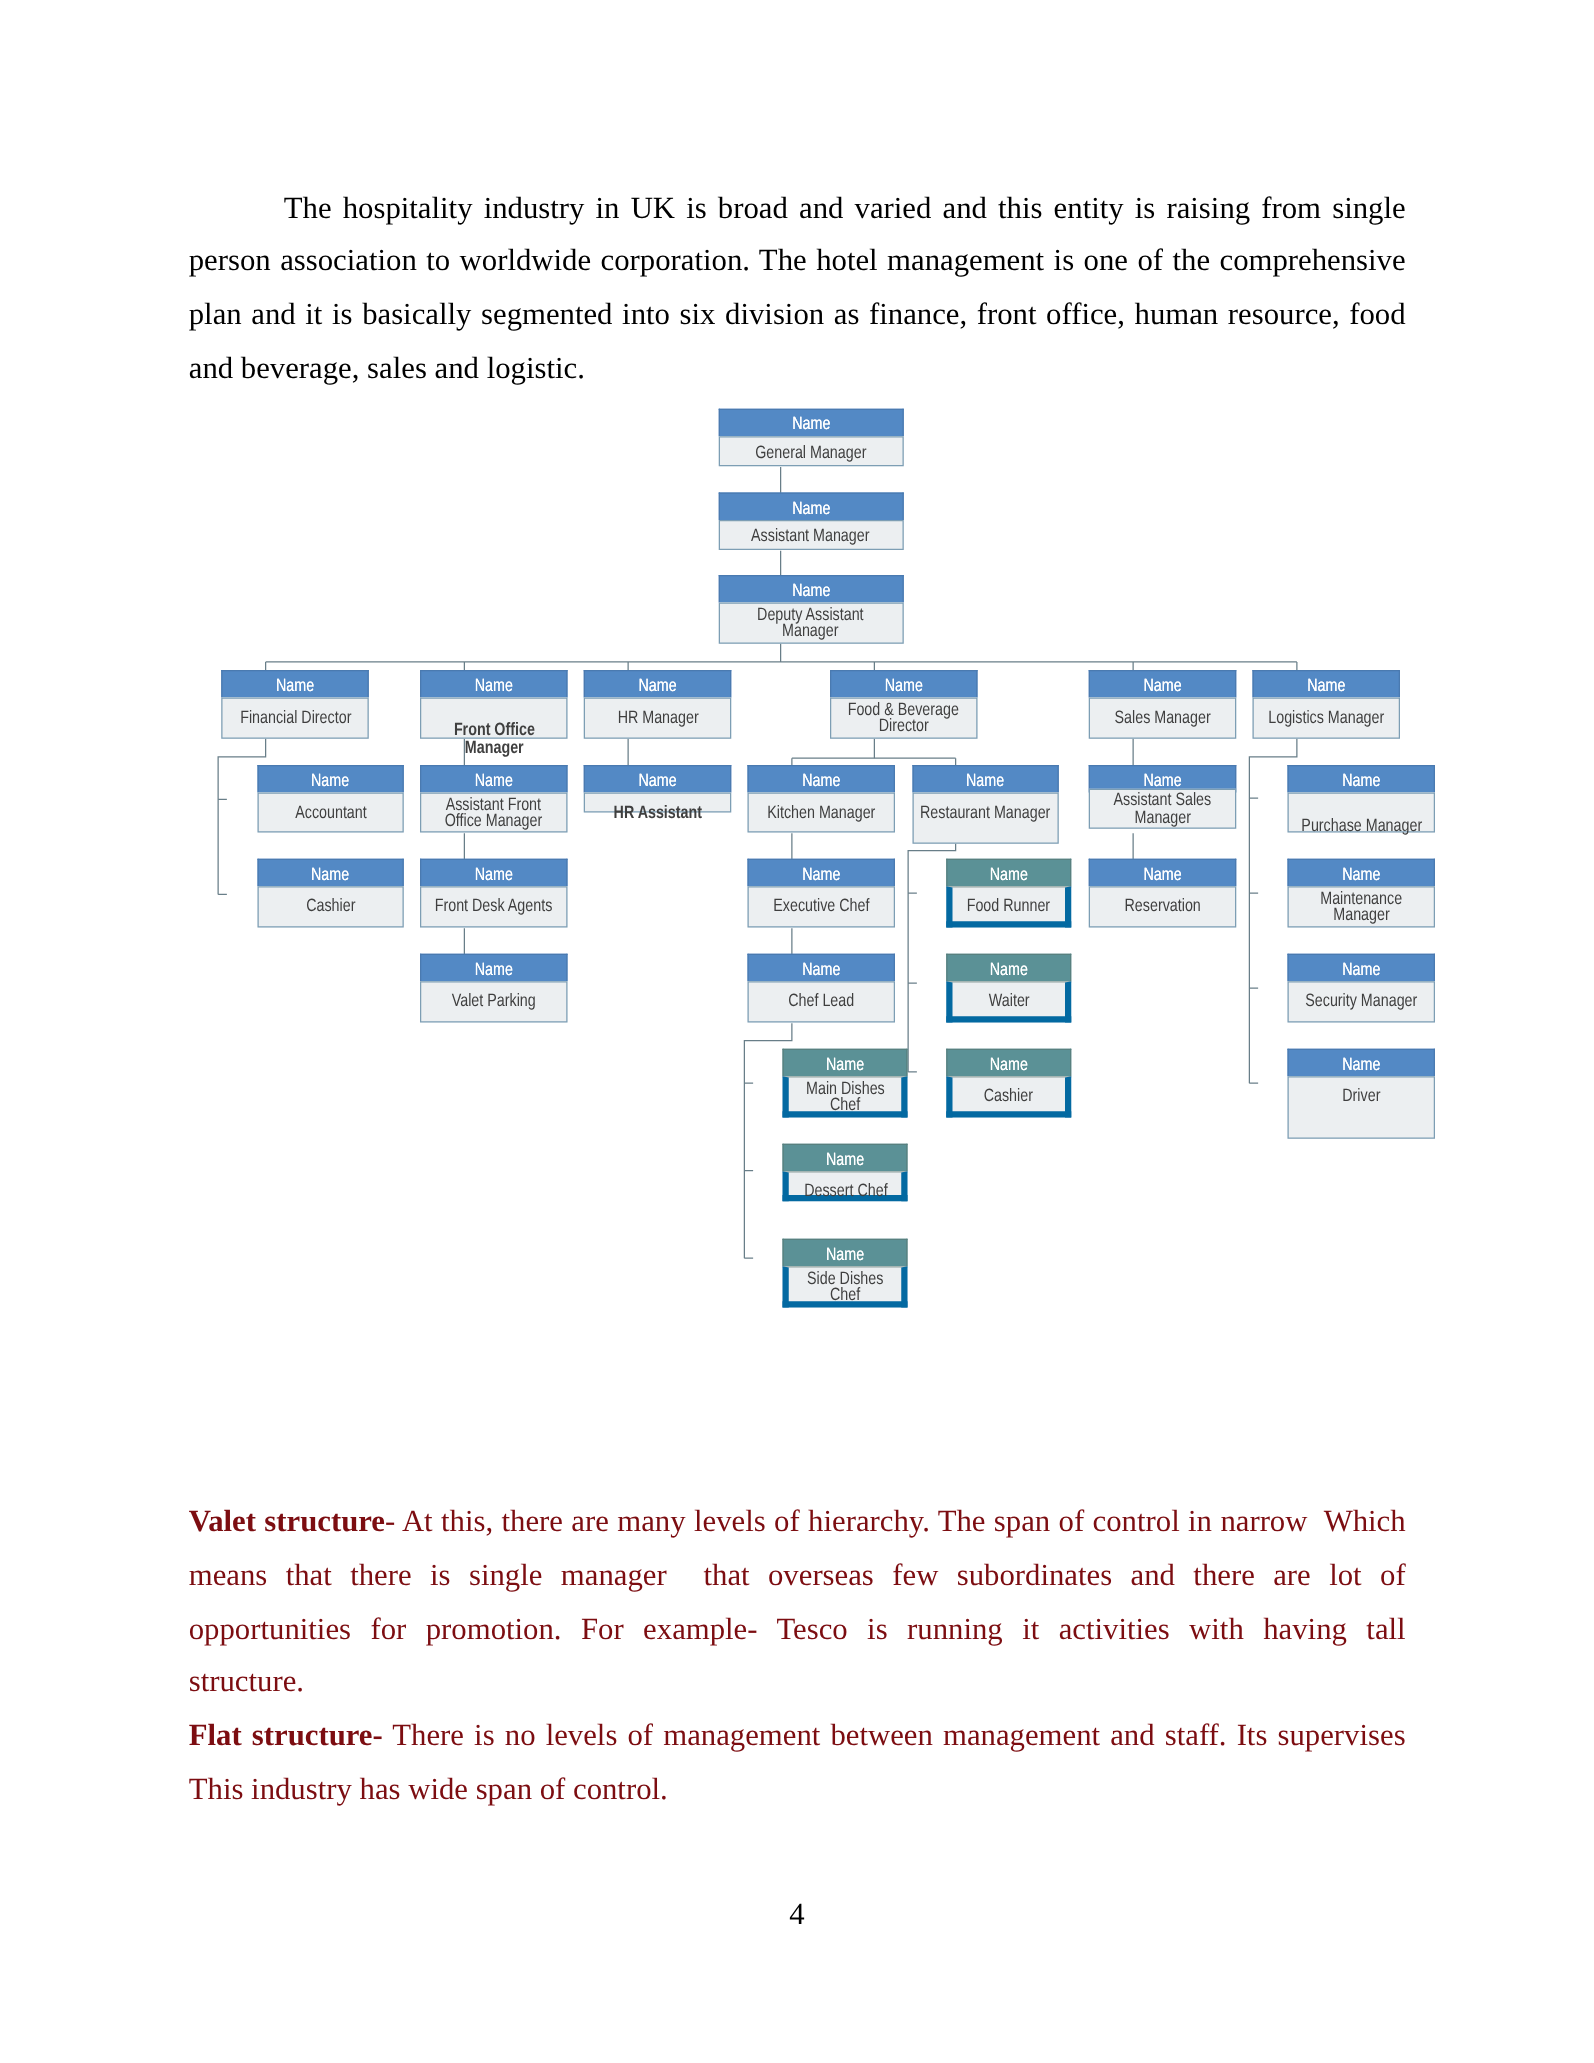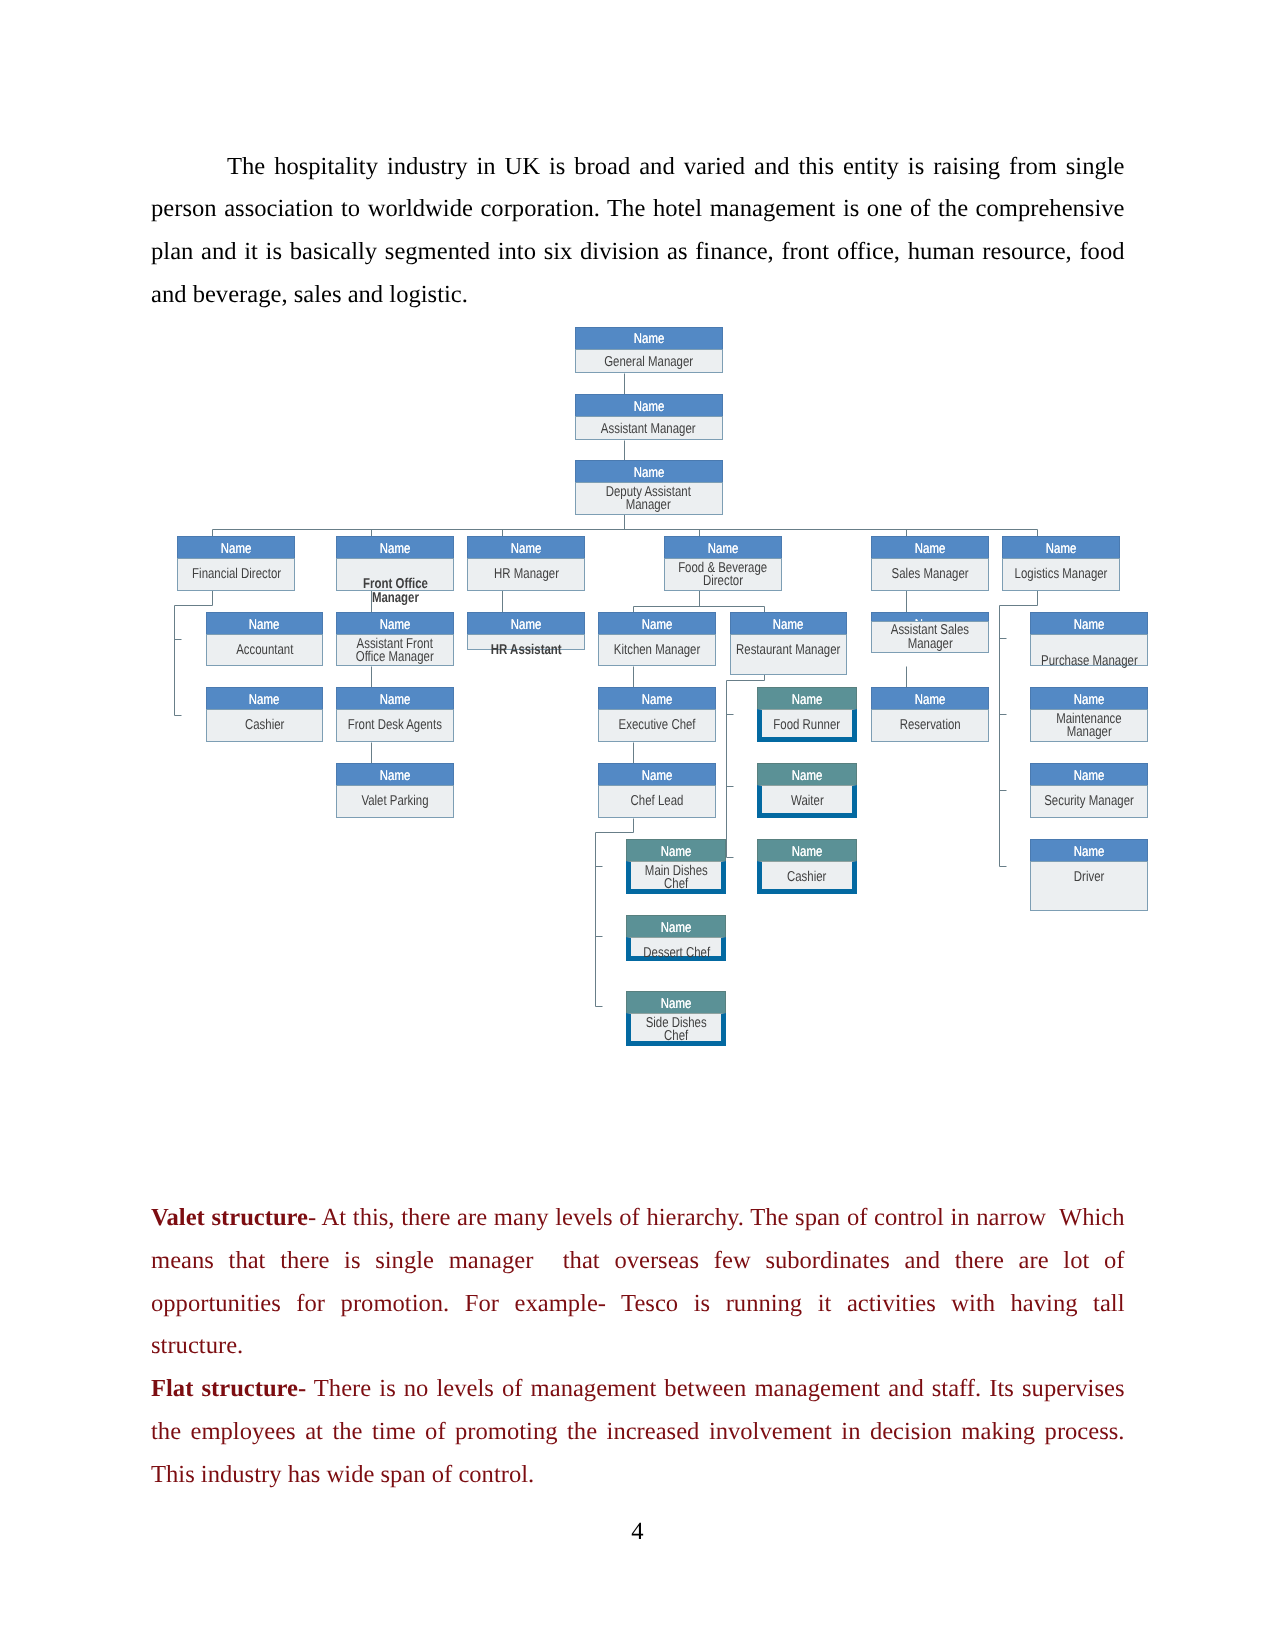--- a/index.html
+++ b/index.html
@@ -236,21 +236,21 @@
         <div class="nodebody" style="top: 22.2px; height: 41px; padding-top: 8.7px;">
           <span>
             <i>Restaurant Manager</i>
           </span>
         </div>
       </div>
       <div class="nodebox blue" style="left: 847.3px; top: 612px; width: 117.5px; height: 54.4px;">
         <div class="nodehdr" style="height: 22.2px; padding-top: 4.6px;">
           <span>Name</span>
         </div>
-        <div class="nodebody" style="top: 9px; height: 32.2px; padding-top: 2.4px;">
+        <div class="nodebody" style="top: 19px; height: 32.2px; padding-top: 2.4px;">
           <span>
             <i>Assistant Sales</i>
           </span>
           <span>
             <i>Manager</i>
           </span>
         </div>
       </div>
       <div class="nodebox blue" style="left: 1006.4px; top: 612px; width: 117.5px; height: 54.4px;">
         <div class="nodehdr" style="height: 22.2px; padding-top: 4.6px;">
@@ -424,18 +424,17 @@
     </div>
 
   <div class="note" id="note-tall" style="top:1197px;">
       <div class="noteline"><b>Valet structure</b><span>- At this, there are many levels of hierarchy. The span of control in narrow  Which</span></div>
       <div class="noteline"><span>means that there is single manager  that overseas few subordinates and there are lot of</span></div>
       <div class="noteline"><span>opportunities for promotion. For example- Tesco is running it activities with having tall</span></div>
       <div class="noteline last"><span>structure.</span></div>
     </div>
   <div class="note" id="note-flat" style="top:1368px;">
       <div class="noteline"><b>Flat structure-</b><span> There is no levels of management between management and staff. Its supervises</span></div>
-      <div class="noteline"><span>the employees at the time of promoting the increased involvement in decision making process.</span></div>
       <div class="noteline last"><span>This industry has wide span of control.</span></div>
     </div>
 
   <div class="pageno" style="top:1518px;">4</div>
 </div>
 
 </body></html>

